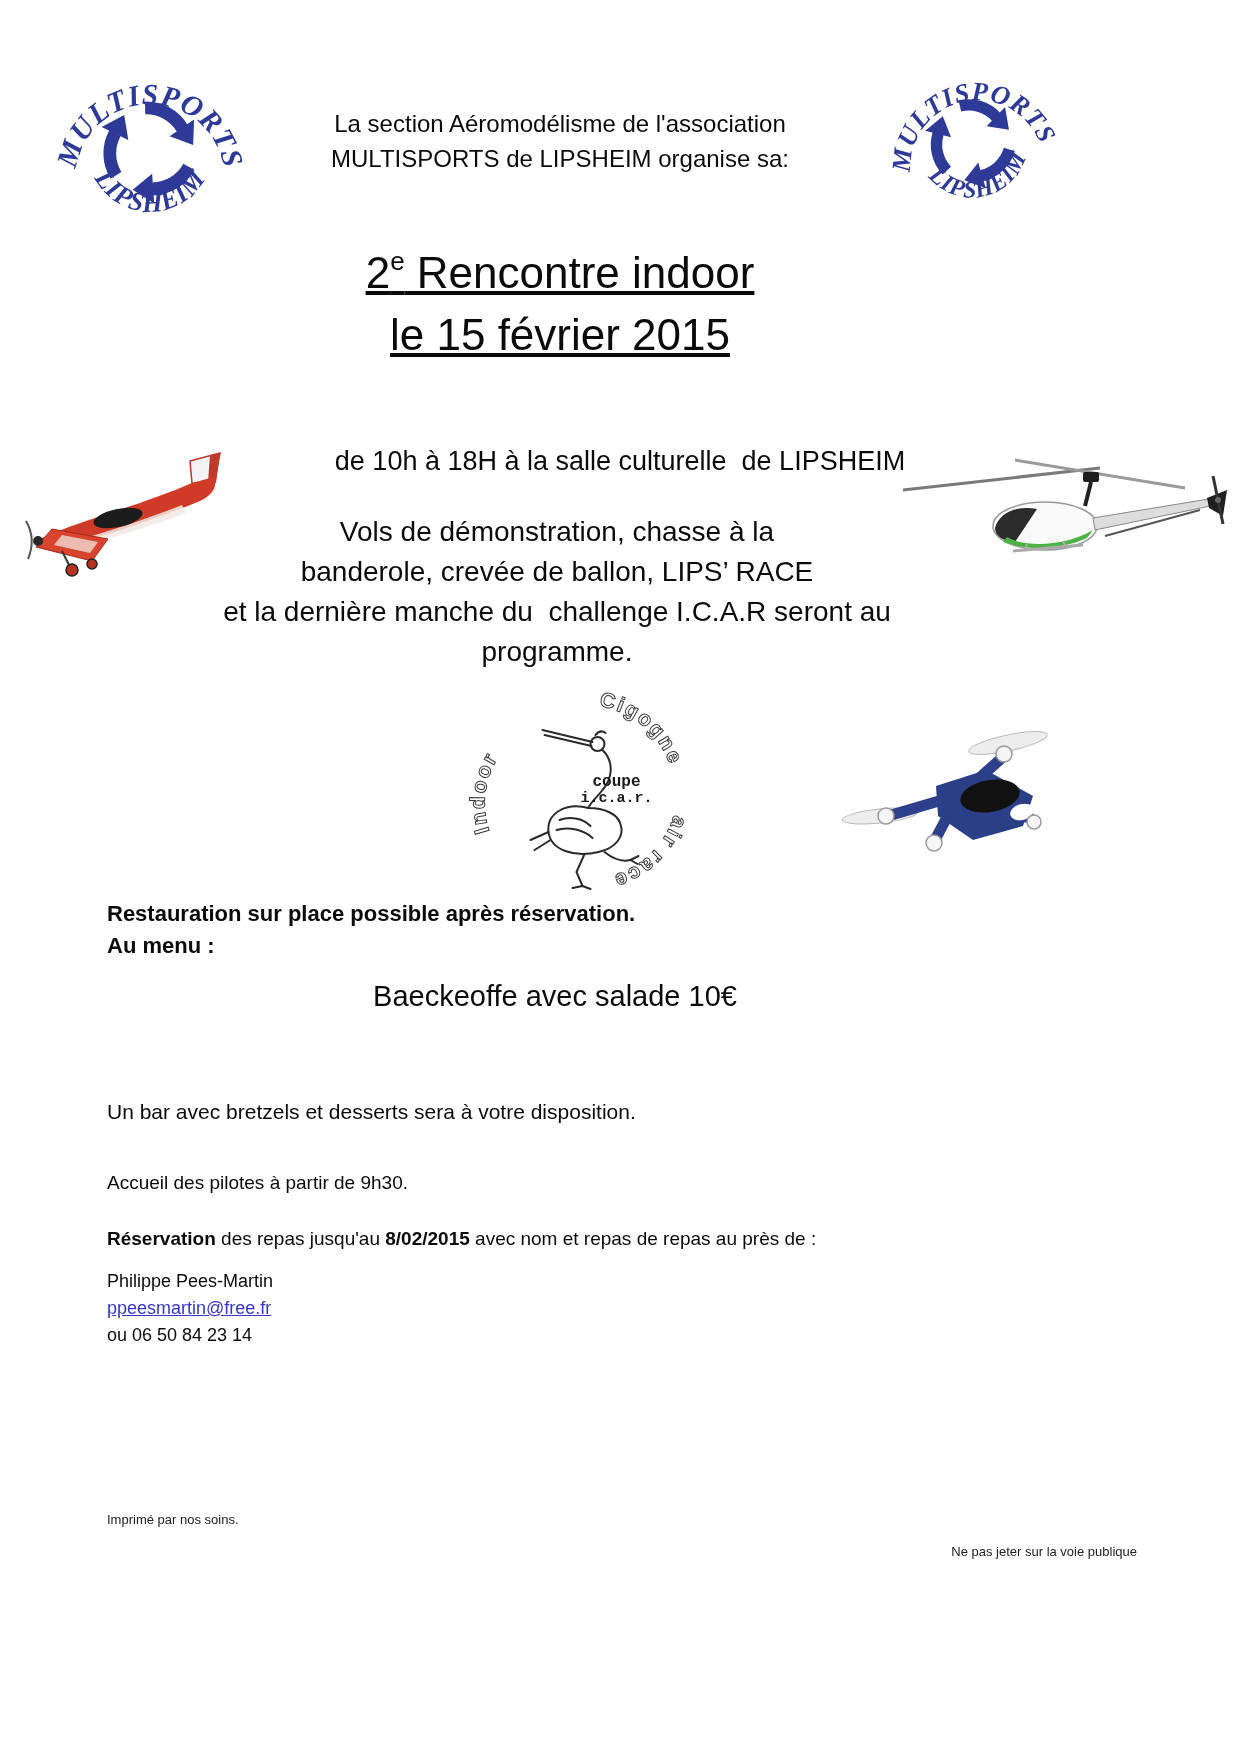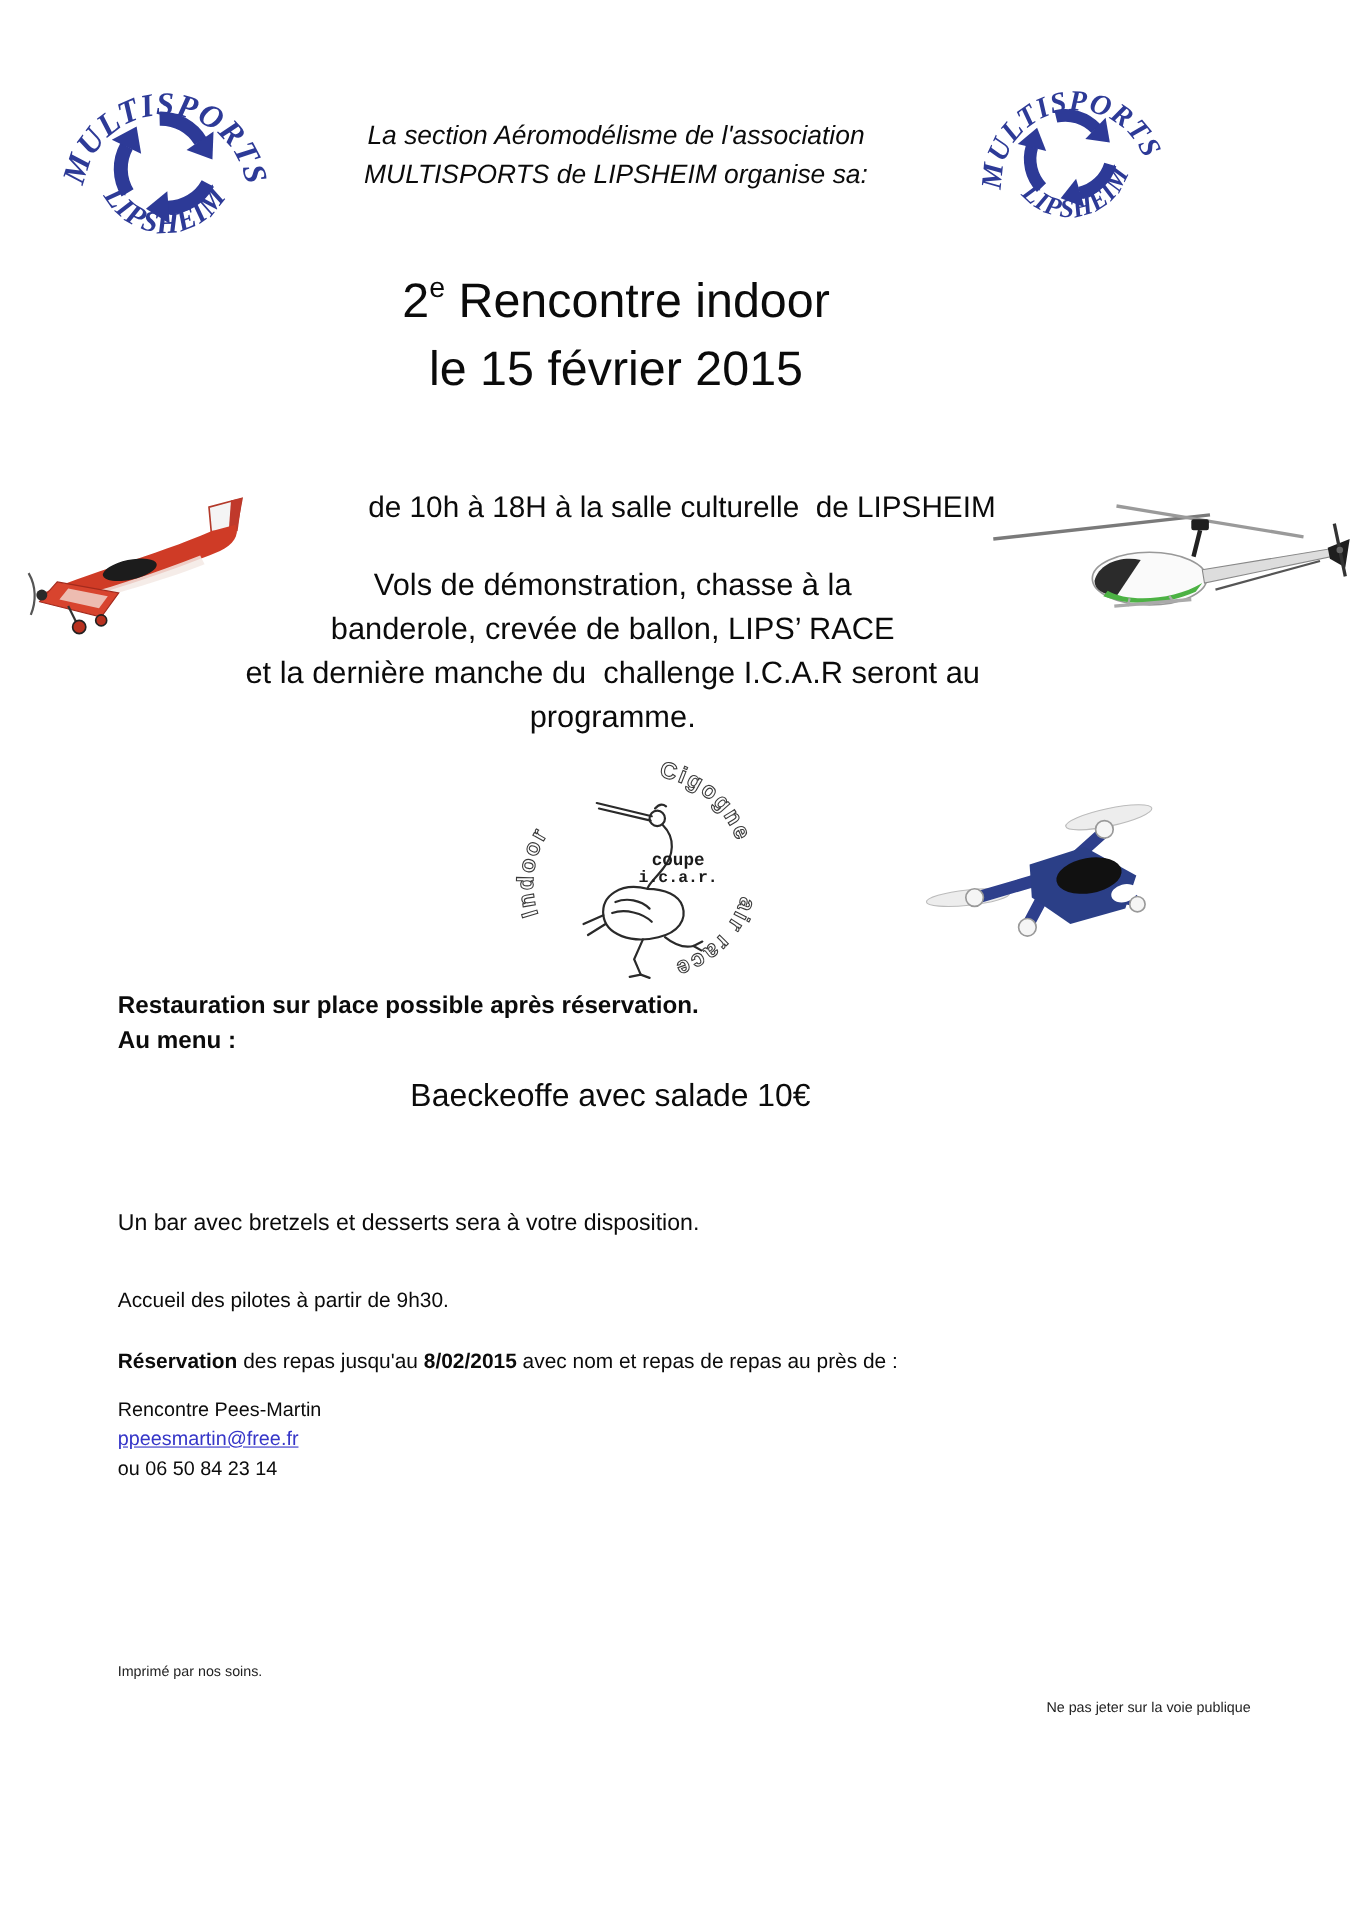--- a/index.html
+++ b/index.html
@@ -4,22 +4,22 @@
 <style>
   html,body{margin:0;padding:0;background:#e8e8e8;}
   .page{
     position:relative;width:1240px;height:1754px;margin:0 auto;
     background:#ffffff;overflow:hidden;
     font-family:"Liberation Sans",sans-serif;color:#0b0b0b;
   }
   .abs{position:absolute;}
   .pre{white-space:pre-wrap;}
   .bold{font-weight:bold;}
-  .header-intro{left:160px;top:106px;width:800px;font-size:24px;line-height:35px;text-align:center;font-style:italic;}
-  .title-block{left:60px;top:230px;width:1000px;text-align:center;font-size:44px;line-height:62px;}
+  .header-intro{left:160px;top:106px;width:800px;font-size:24px;line-height:35px;text-align:center;}
+  .title-block{left:60px;top:230px;width:1000px;text-align:center;font-size:44px;line-height:62px;text-decoration:underline;}
   .title-block sup{font-size:26px;vertical-align:18px;}
   .subtitle{left:0;top:446px;width:1240px;text-align:center;font-size:27px;}
   .program{left:57px;top:512px;width:1000px;text-align:center;font-size:28px;line-height:40px;}
   .resto{left:107px;top:898px;font-size:22px;line-height:32px;font-weight:bold;}
   .menu{left:55px;top:980px;width:1000px;text-align:center;font-size:29px;}
   .bar-line{left:107px;top:1100px;font-size:21px;font-weight:normal;}
   .accueil{left:107px;top:1172px;font-size:19px;}
   .reservation{left:107px;top:1228px;font-size:19px;}
   .contact{left:107px;top:1268px;font-size:18px;line-height:27px;}
   .contact a{color:#3636c8;text-decoration:underline;}
@@ -189,21 +189,21 @@
 
   <div class="abs menu">Baeckeoffe avec salade 10€</div>
 
   <div class="abs bar-line">Un bar avec bretzels et desserts sera à votre disposition.</div>
 
   <div class="abs accueil">Accueil des pilotes à partir de 9h30.</div>
 
   <div class="abs reservation"><span class="bold pre">Réservation</span><span class="pre"> des repas jusqu'au </span><span class="bold pre">8/02/2015</span><span class="pre"> avec nom et repas de repas au près de :</span></div>
 
   <div class="abs contact">
-    <div>Rencontre Pees-Martin</div>
+    <div>Philippe Pees-Martin</div>
     <div><a href="#">ppeesmartin@free.fr</a></div>
     <div>ou 06 50 84 23 14</div>
   </div>
 
   <div class="abs footer-left">Imprimé par nos soins.</div>
   <div class="abs footer-right">Ne pas jeter sur la voie publique</div>
 
 </div>
 
 </body></html>

